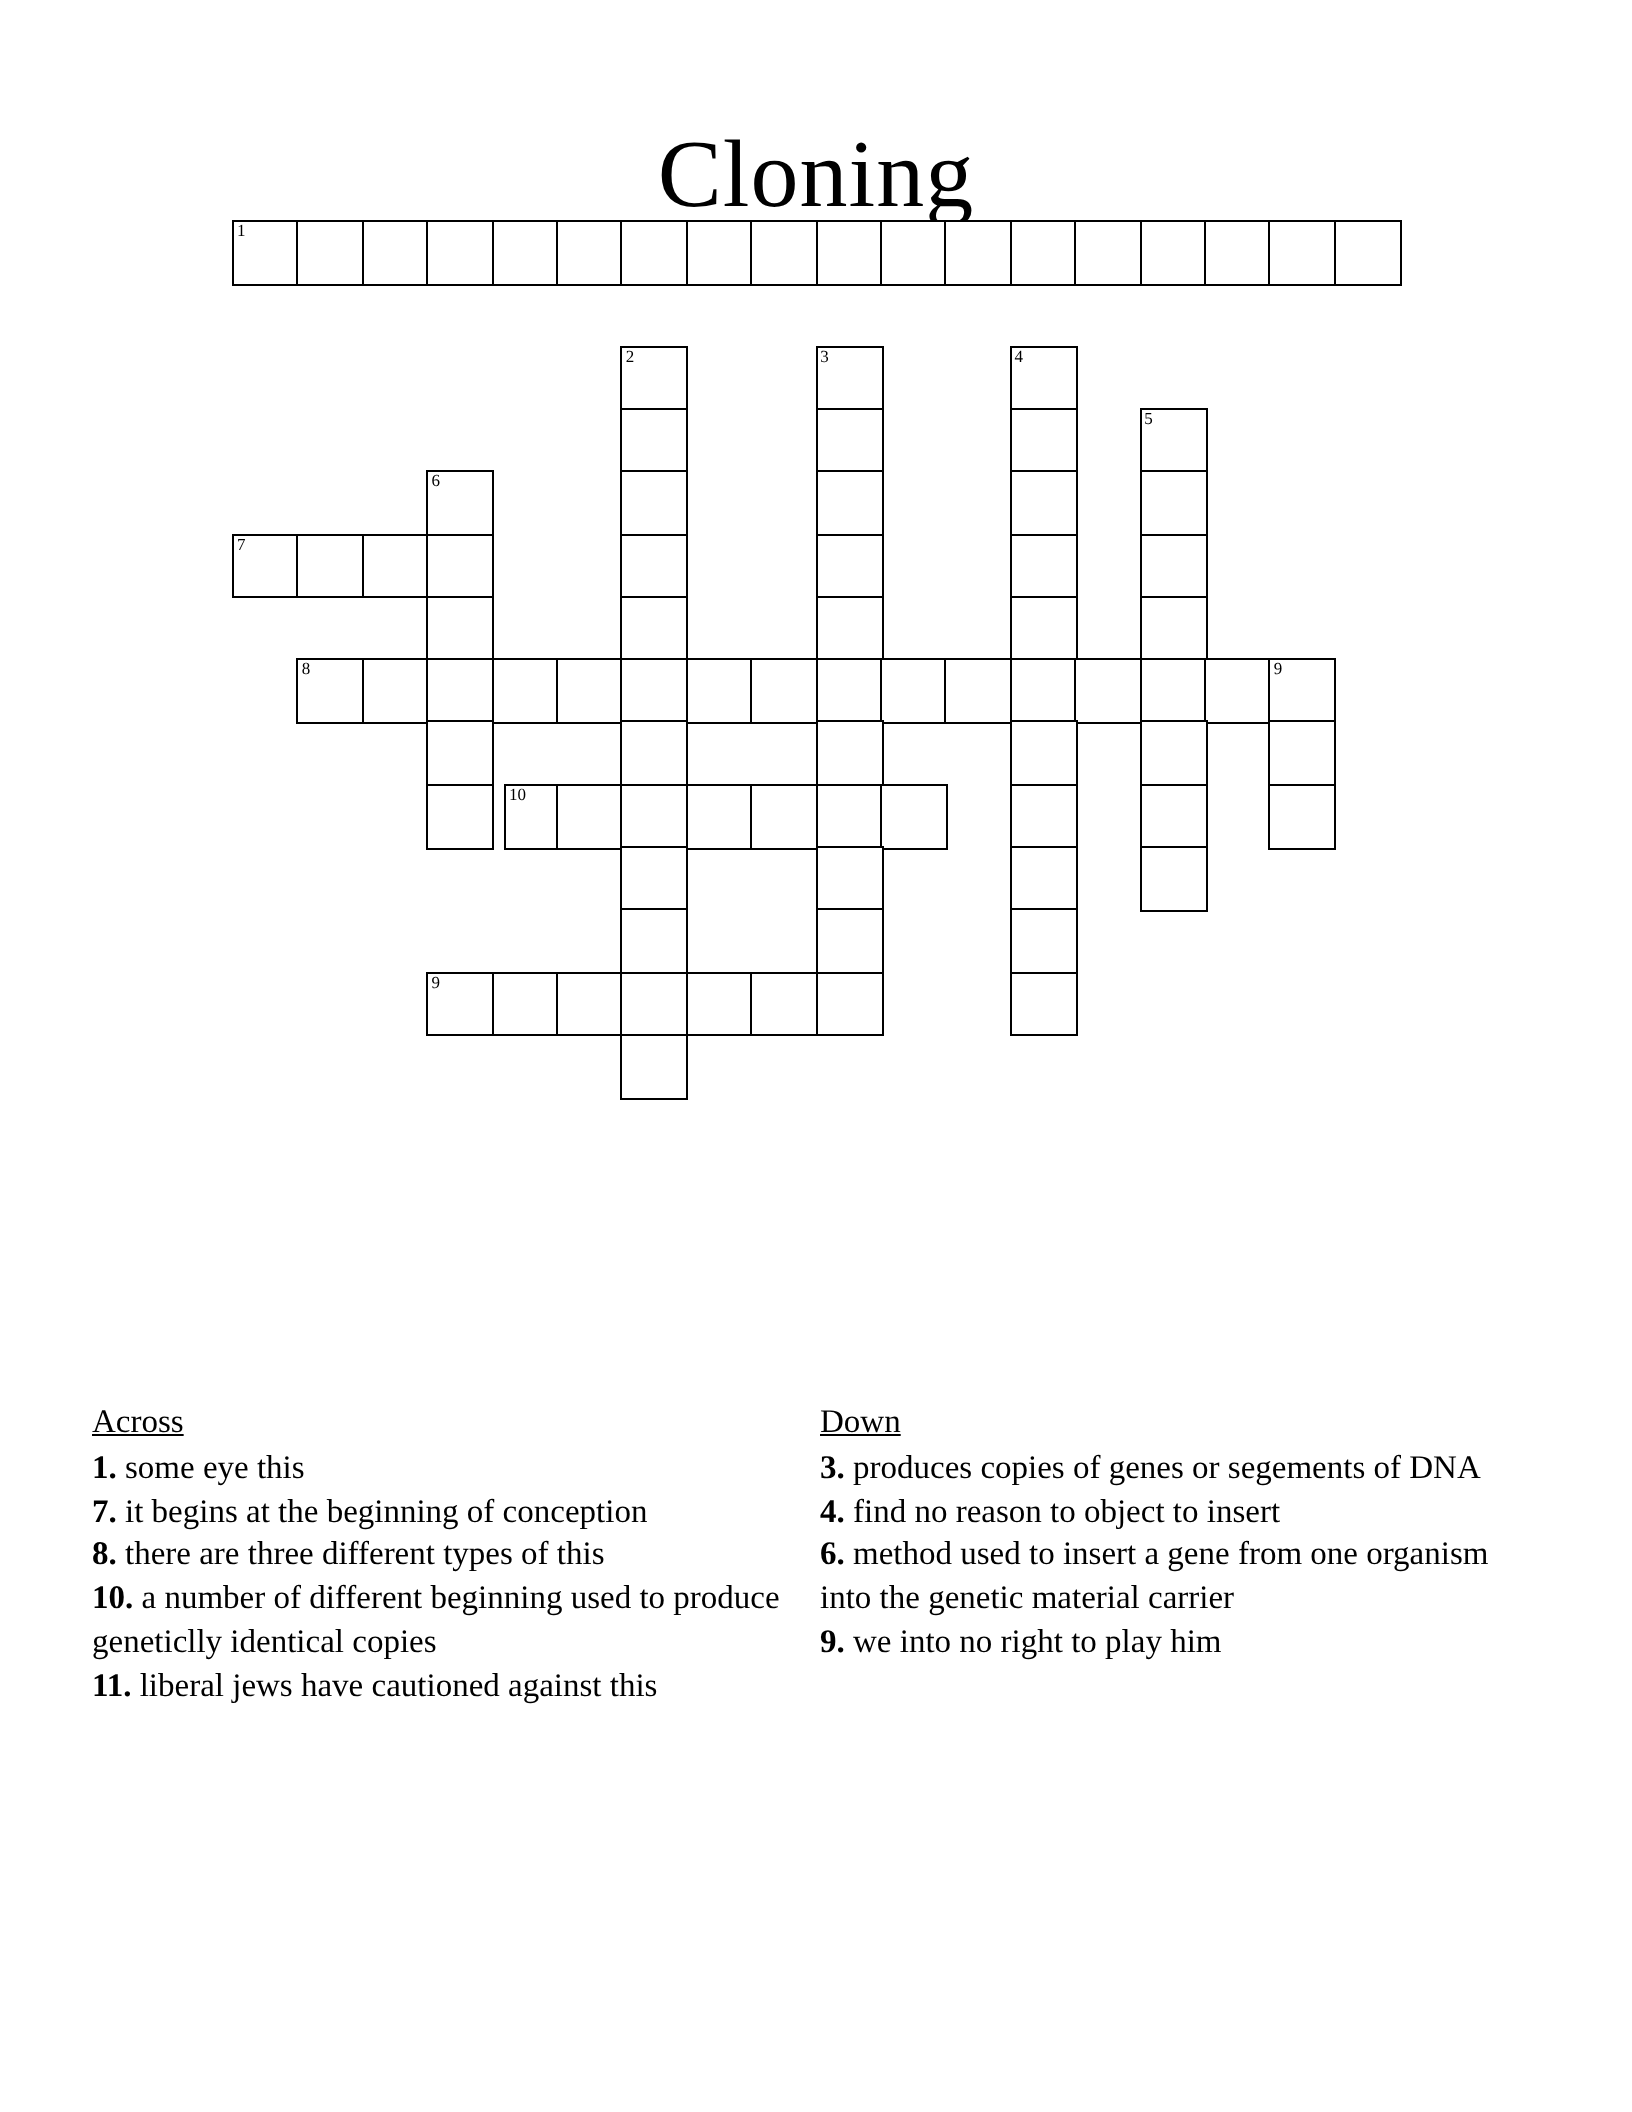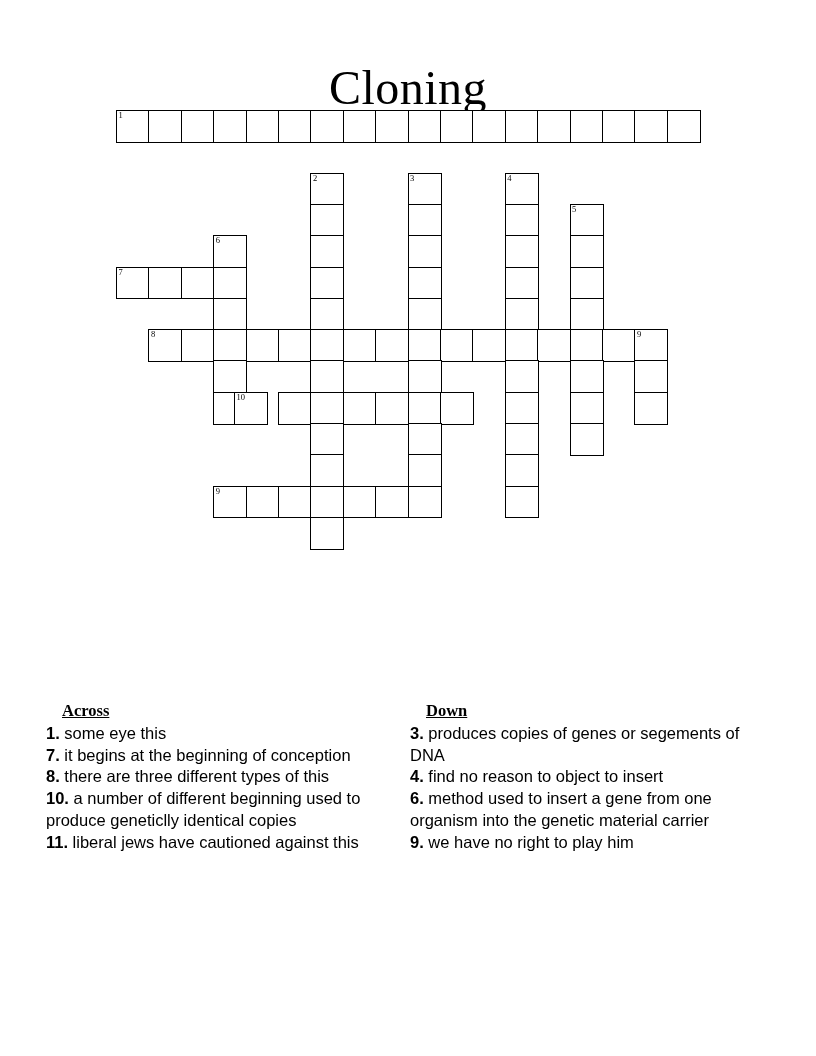--- a/index.html
+++ b/index.html
@@ -64,35 +64,35 @@
   }
   .clue-col {
     position: absolute;
     top: 0;
   }
   #across-col { left: 46px; width: 350px; }
   #down-col   { left: 410px; width: 350px; }
 
   .clue-heading {
     font-size: 16.5px;
-    font-weight: bold;
+    font-weight: normal;
     text-decoration: underline;
     font-family: "Liberation Serif", "DejaVu Serif", serif;
-    margin: 0 0 1px 16px;
+    margin: 0 0 1px 0;
     line-height: 1.33;
   }
   .clue-list {
     list-style: none;
     margin: 0;
     padding: 0;
   }
   .clue-item {
     font-size: 16.5px;
     line-height: 1.32;
-    font-family: Liberation Sans, sans-serif;
+    font-family: Liberation Serif, serif;
     margin: 0;
     padding: 0;
     text-indent: 0;
   }
   .clue-num {
     font-weight: bold;
   }
   .clue-text {
     font-weight: normal;
   }
@@ -180,21 +180,21 @@
     <div class="cell" style="left: 518.4px; top: 219.1px; width: 34px; height: 32.9px;">
       <span class="cellnum">9</span>
     </div>
     <div class="cell" style="left: 97.2px; top: 250.4px; width: 34px; height: 32.9px;"></div>
     <div class="cell" style="left: 194.4px; top: 250.4px; width: 34px; height: 32.9px;"></div>
     <div class="cell" style="left: 291.6px; top: 250.4px; width: 34px; height: 32.9px;"></div>
     <div class="cell" style="left: 388.8px; top: 250.4px; width: 34px; height: 32.9px;"></div>
     <div class="cell" style="left: 453.6px; top: 250.4px; width: 34px; height: 32.9px;"></div>
     <div class="cell" style="left: 518.4px; top: 250.4px; width: 34px; height: 32.9px;"></div>
     <div class="cell" style="left: 97.2px; top: 281.7px; width: 34px; height: 32.9px;"></div>
-    <div class="cell" style="left: 118px; top: 281.7px; width: 34px; height: 32.9px;">
+    <div class="cell" style="left: 136px; top: 281.7px; width: 34px; height: 32.9px;">
       <span class="cellnum">10</span>
     </div>
     <div class="cell" style="left: 162px; top: 281.7px; width: 34px; height: 32.9px;"></div>
     <div class="cell" style="left: 194.4px; top: 281.7px; width: 34px; height: 32.9px;"></div>
     <div class="cell" style="left: 226.8px; top: 281.7px; width: 34px; height: 32.9px;"></div>
     <div class="cell" style="left: 259.2px; top: 281.7px; width: 34px; height: 32.9px;"></div>
     <div class="cell" style="left: 291.6px; top: 281.7px; width: 34px; height: 32.9px;"></div>
     <div class="cell" style="left: 324px; top: 281.7px; width: 34px; height: 32.9px;"></div>
     <div class="cell" style="left: 388.8px; top: 281.7px; width: 34px; height: 32.9px;"></div>
     <div class="cell" style="left: 453.6px; top: 281.7px; width: 34px; height: 32.9px;"></div>
@@ -231,17 +231,17 @@
         <li class="clue-item"><span class="clue-num">11.</span><span class="clue-text"> liberal jews have cautioned against this</span></li>
       </ul>
   </div>
 
   <div class="clue-col" id="down-col">
     <div class="clue-heading">Down</div>
     <ul class="clue-list" id="down-list">
         <li class="clue-item"><span class="clue-num">3.</span><span class="clue-text"> produces copies of genes or segements of DNA</span></li>
         <li class="clue-item"><span class="clue-num">4.</span><span class="clue-text"> find no reason to object to insert</span></li>
         <li class="clue-item"><span class="clue-num">6.</span><span class="clue-text"> method used to insert a gene from one organism into the genetic material carrier</span></li>
-        <li class="clue-item"><span class="clue-num">9.</span><span class="clue-text"> we have no right to play him</span></li>
+        <li class="clue-item"><span class="clue-num">9.</span><span class="clue-text"> we into no right to play him</span></li>
       </ul>
   </div>
 
 </div>
 
 </body></html>

